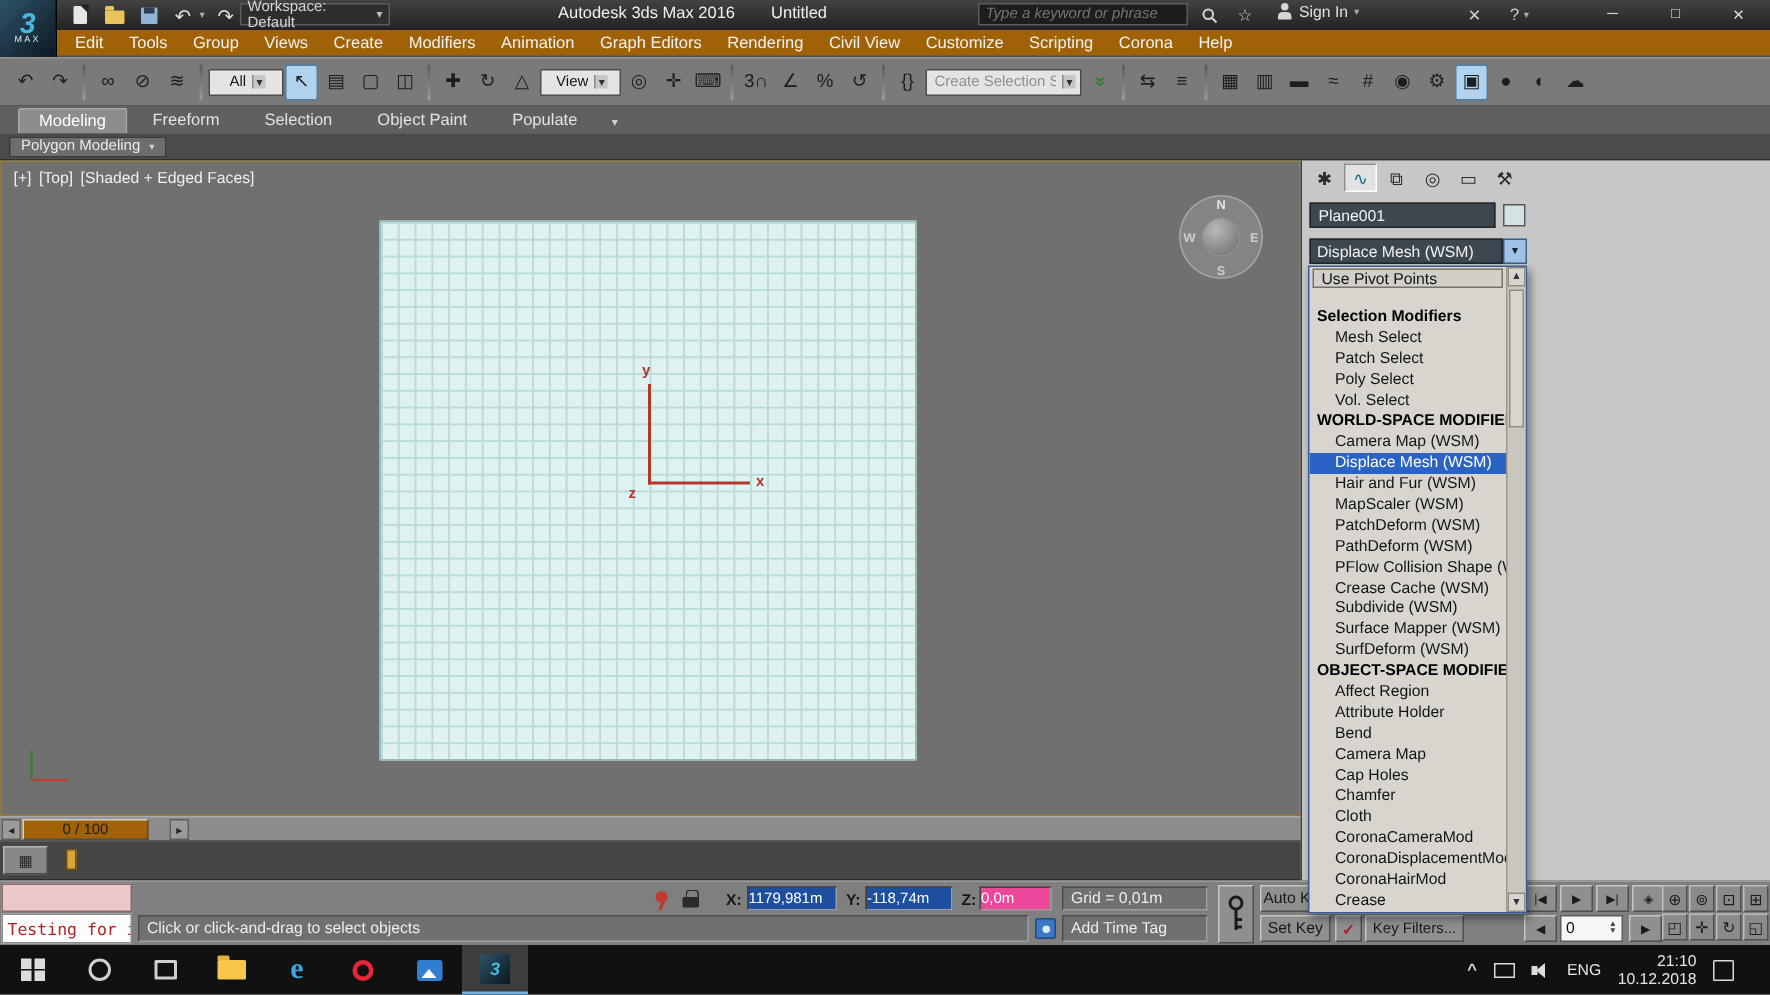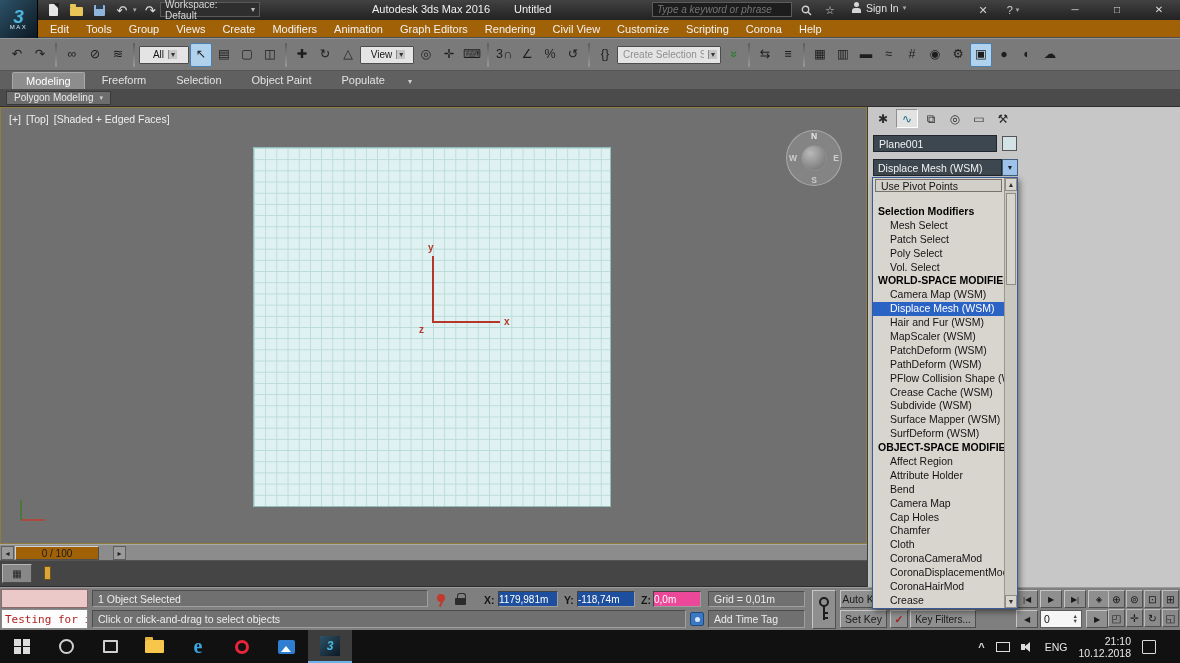--- a/index.html
+++ b/index.html
@@ -586,23 +586,20 @@
   <div id="ruler">
     <span id="mce-btn"></span>
     <span id="frame-marker"></span>
   </div>
 
   <div id="statusbar">
     <div id="lstn-top"></div>
     <div id="lstn-bot">
       <span>Testing for i</span>
     </div>
-    <div class="sunken" style="left:92px;top:2px;width:336px;height:17px">
-      <span>1 Object Selected</span>
-    </div>
     <span class="isoico"></span>
     <span class="lockico"></span>
     <span class="slabel" style="left:484px;top:6px">X:</span>
     <span class="coordf" style="left:498px;width:60px;background:#1d4f9e">
         <span>1179,981m</span>
       </span>
     <span class="slabel" style="left:564px;top:6px">Y:</span>
     <span class="coordf" style="left:577px;width:58px;background:#1d4f9e">
         <span>-118,74m</span>
       </span>

